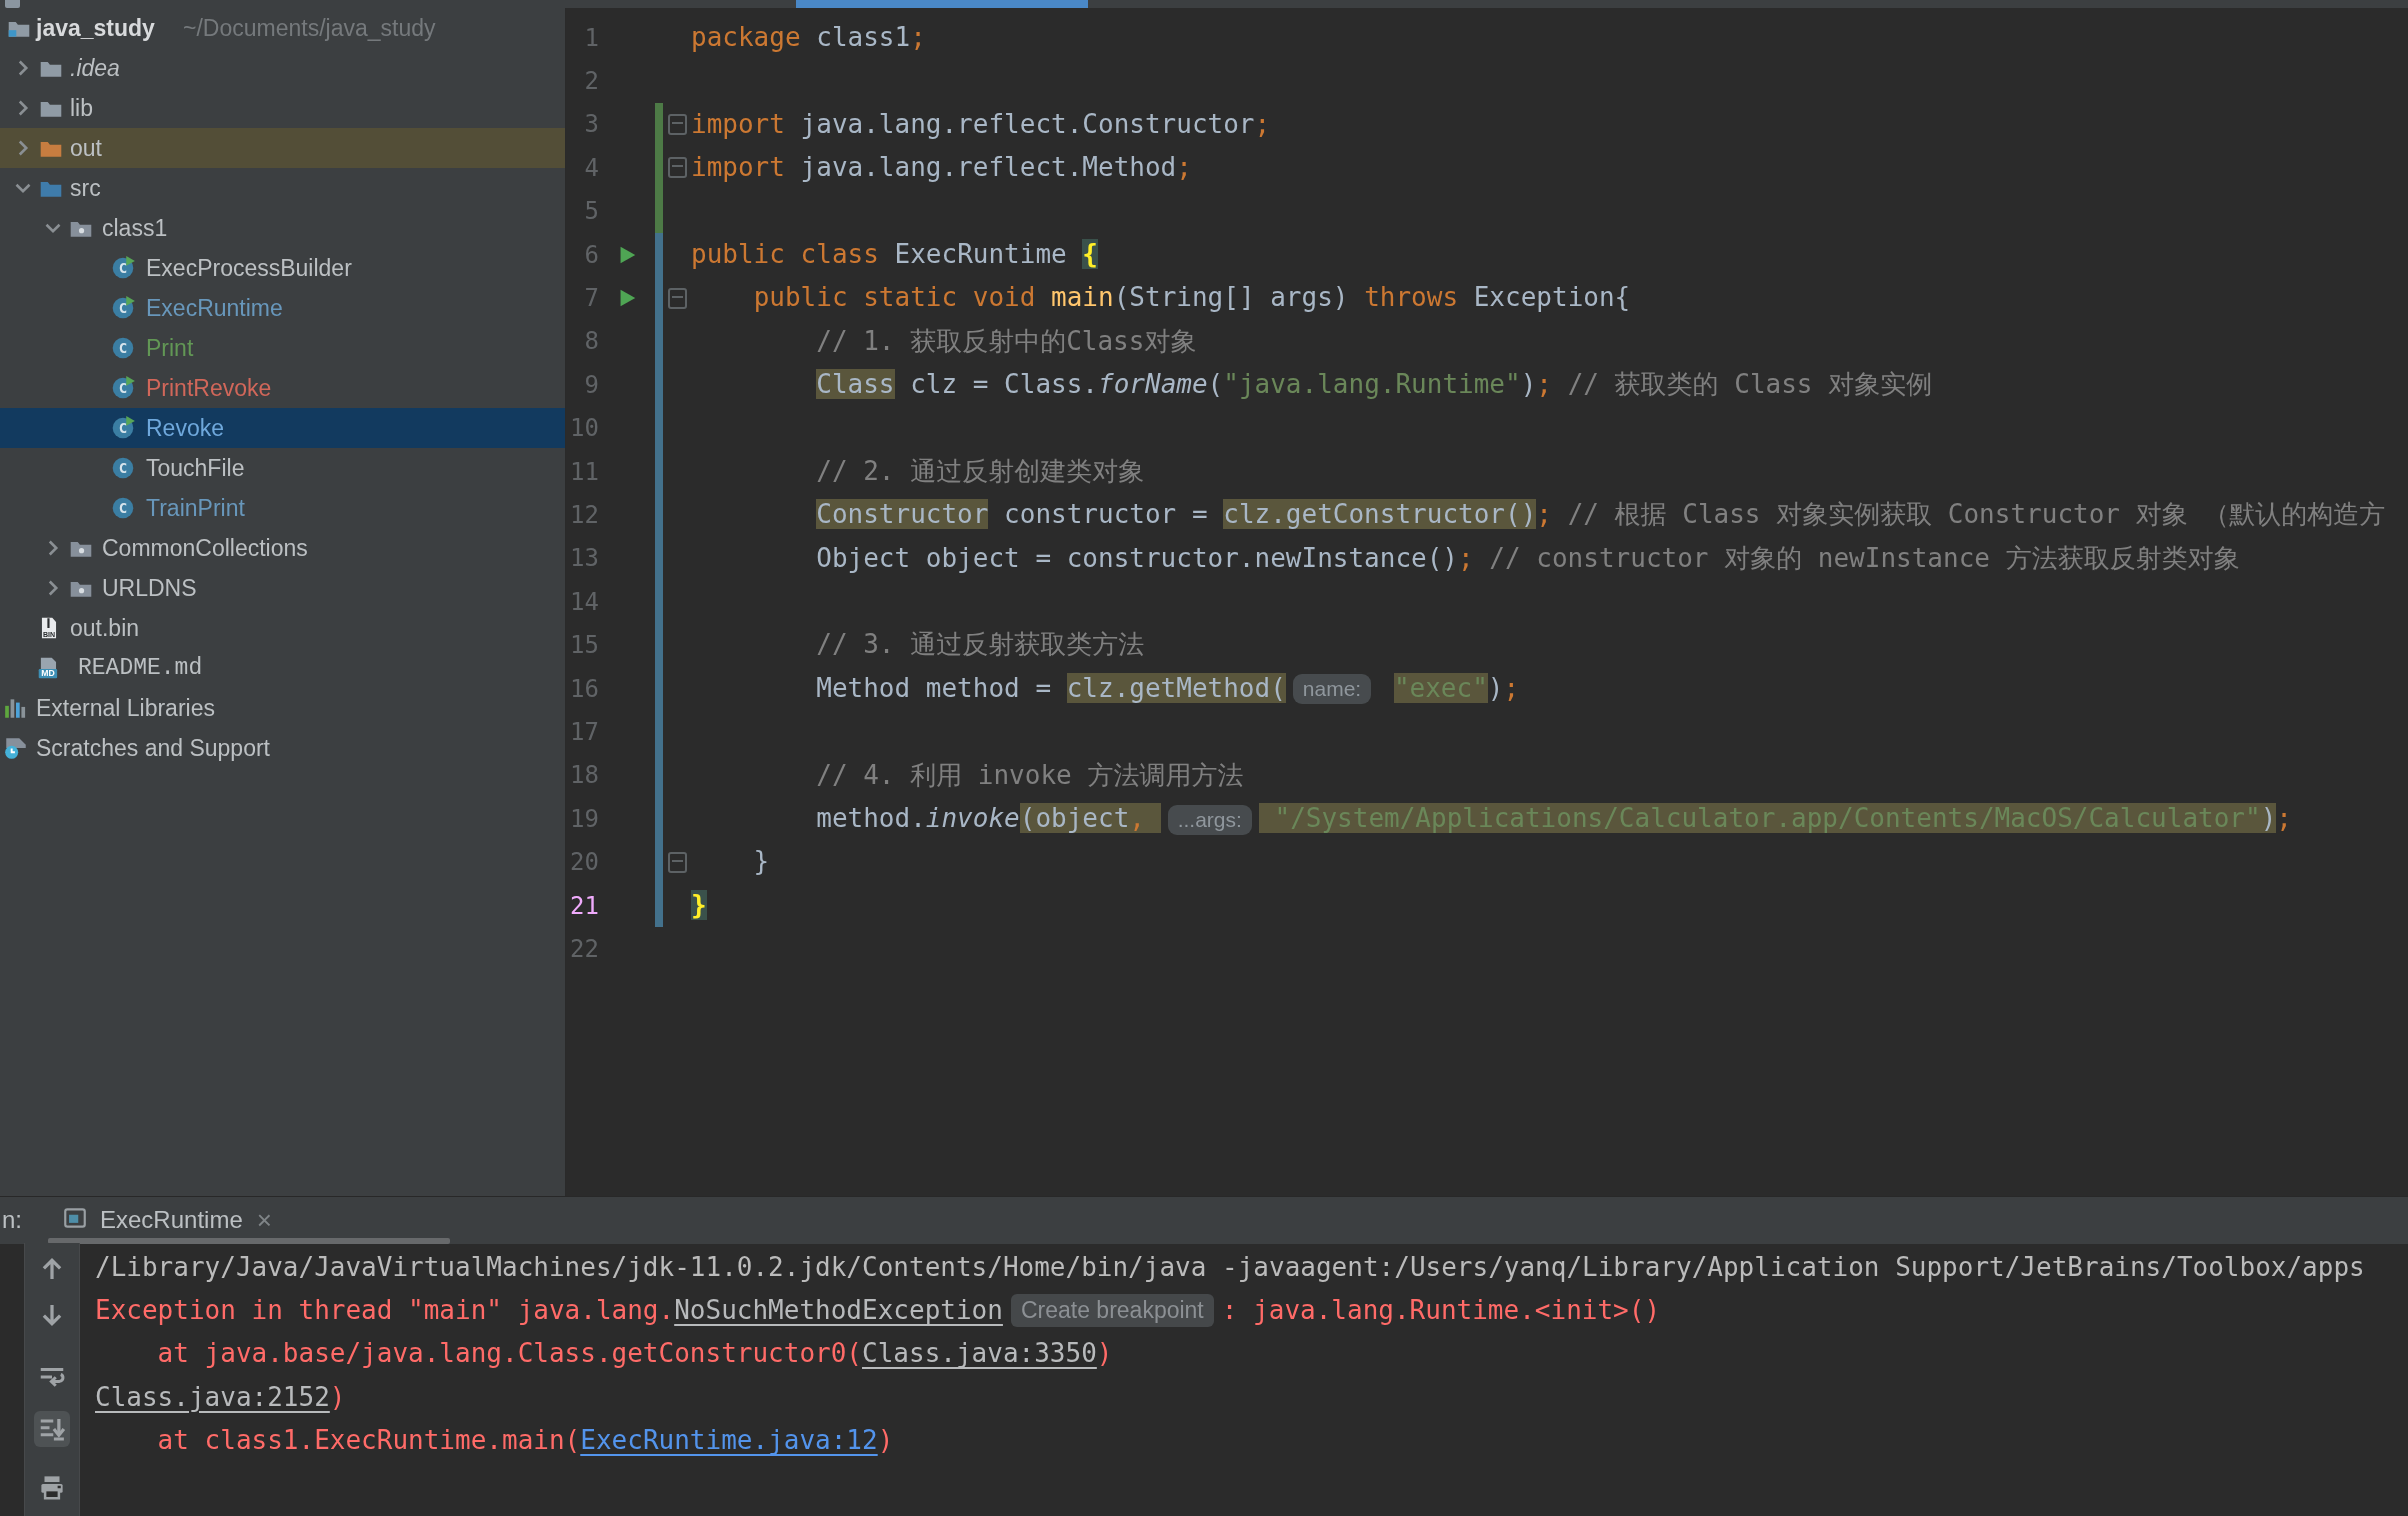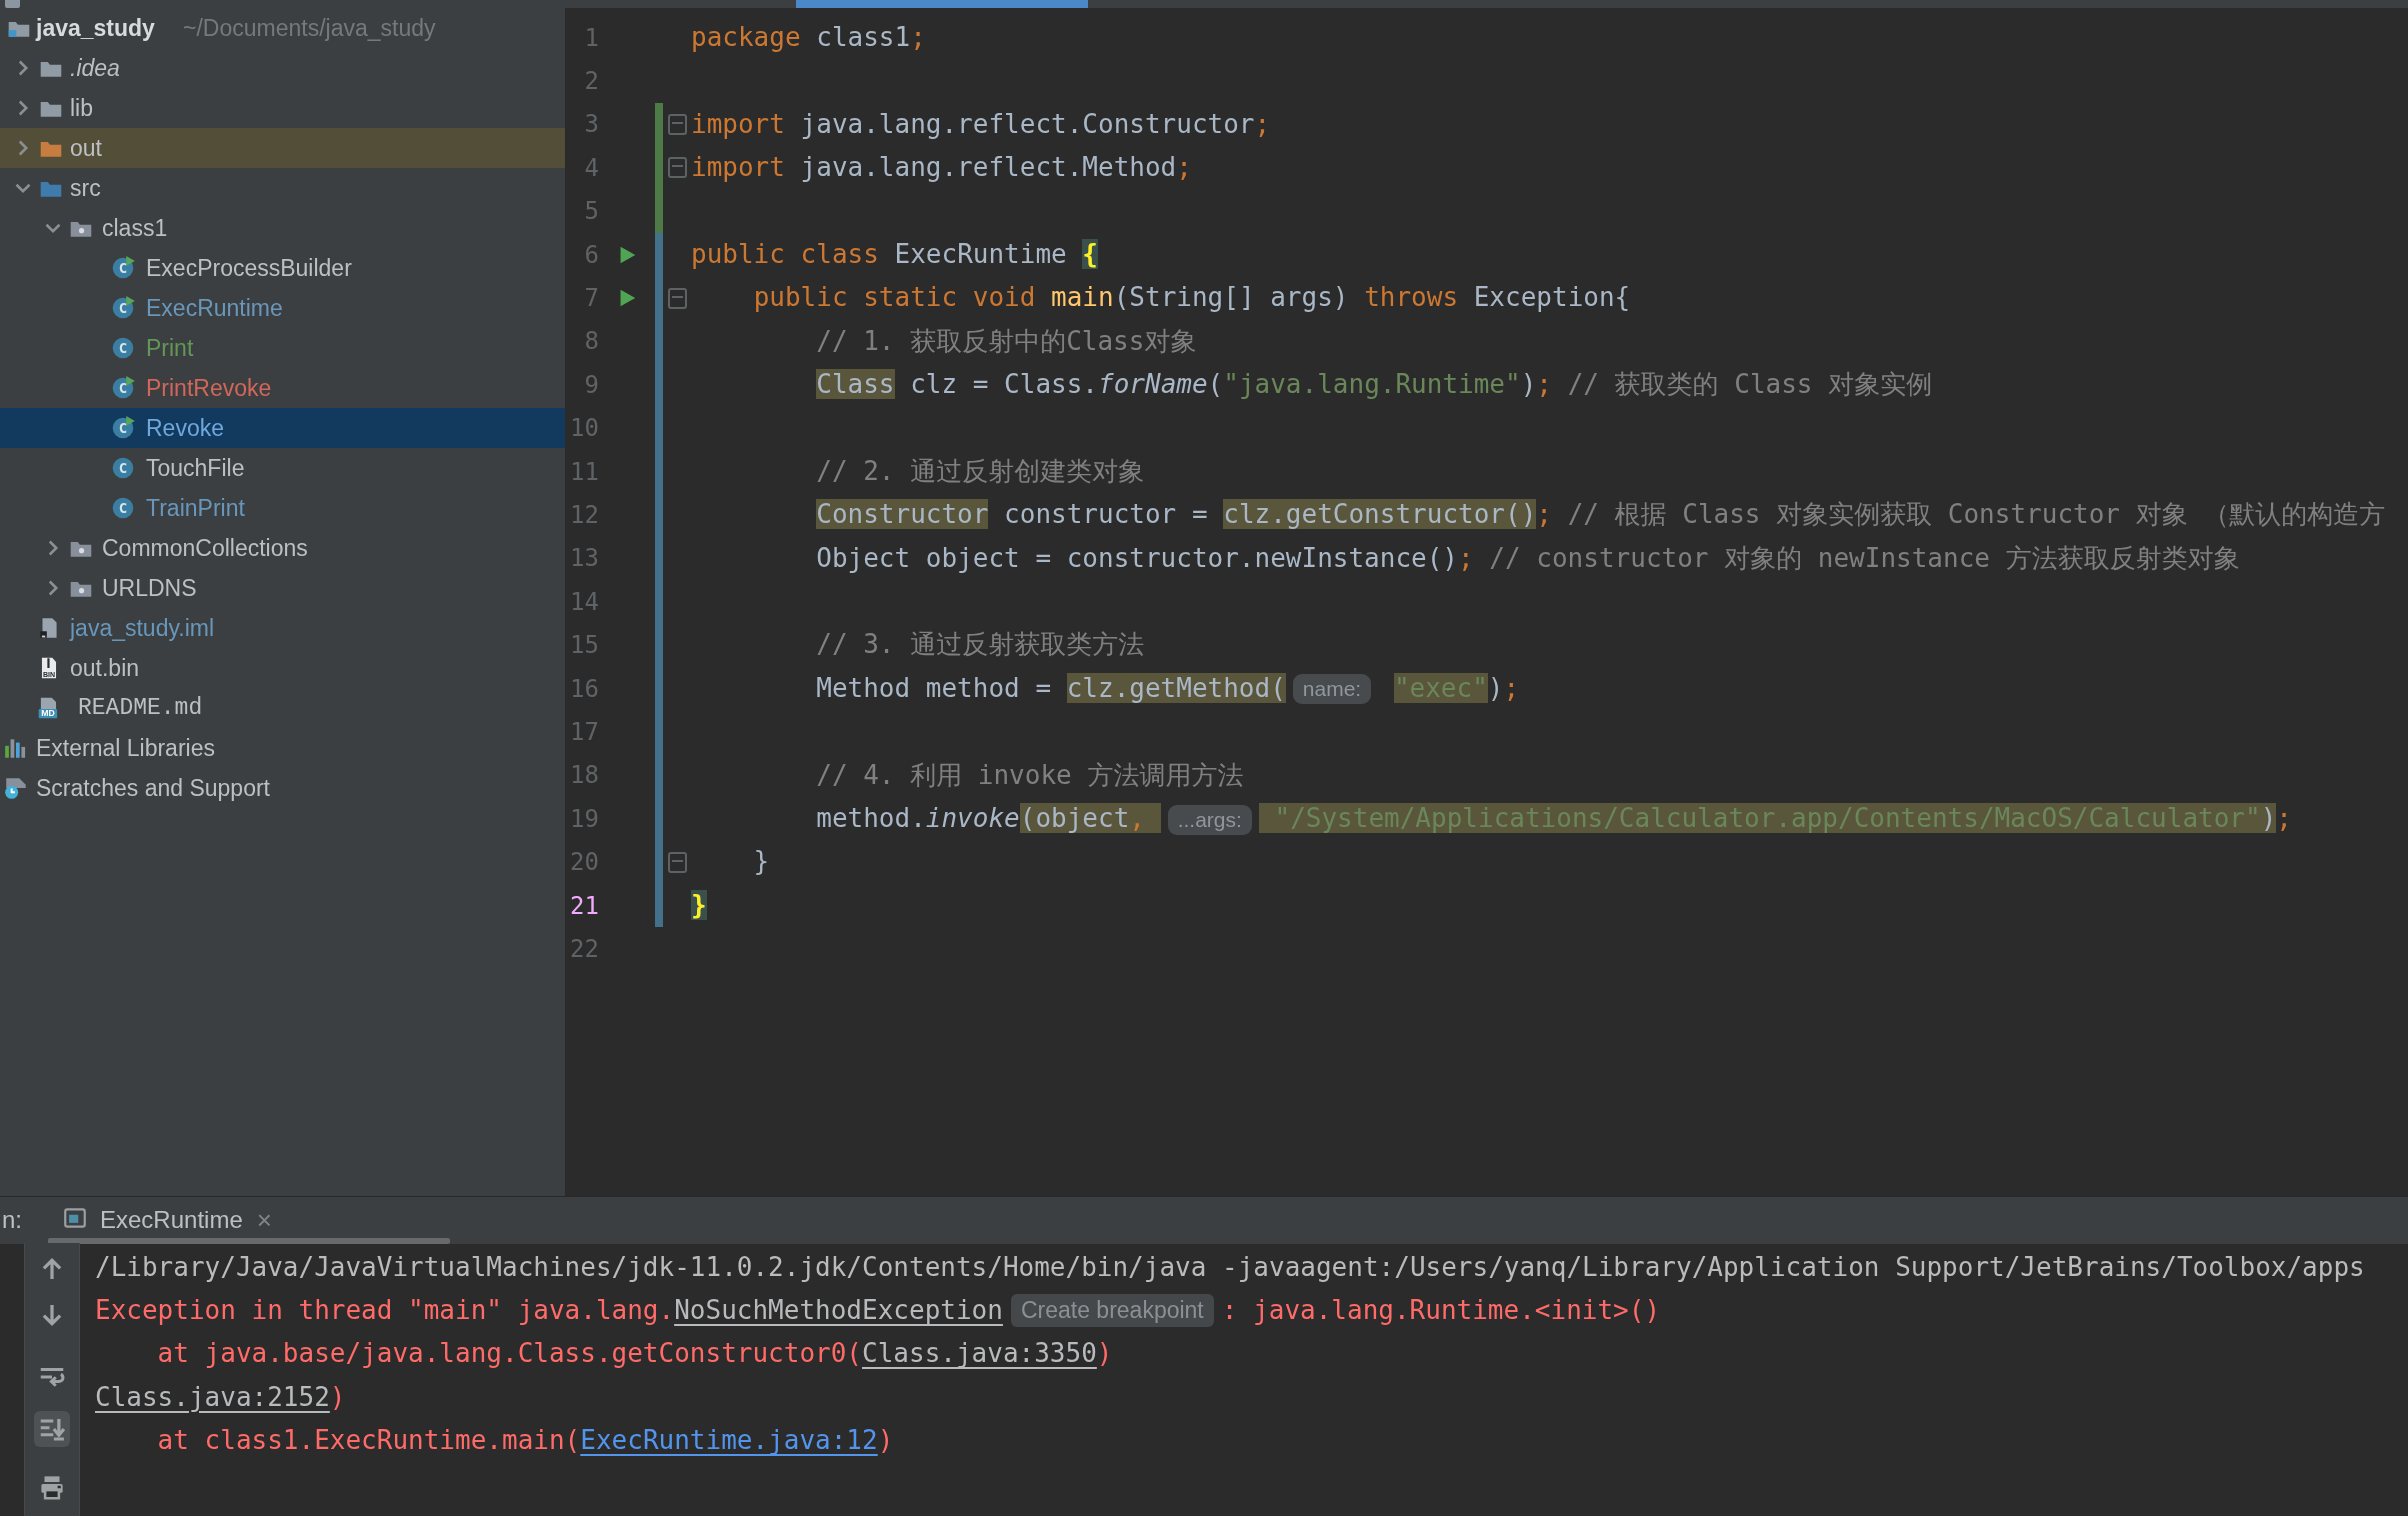--- a/index.html
+++ b/index.html
@@ -236,30 +236,20 @@
               <polyline points="9,6 15,12 9,18" fill="none" stroke="#8a8f93" stroke-width="2.4"></polyline>
             </svg>
           </span>
           <span class="t-abs" style="left:68px">
             <svg width="26" height="26" viewBox="0 0 24 24" xmlns="http://www.w3.org/2000/svg">
               <path d="M2.5 6.5 h6.5 l2 2.5 h10.5 v11 h-19 z" fill="#87909b"></path>
               <circle cx="12.5" cy="14.5" r="2.4" fill="#d8dde1"></circle>
             </svg>
           </span>
           <span class="t-abs tlabel " style="left:102px;">URLDNS</span>
-        </div>
-        <div class="trow">
-          <span class="t-abs" style="left:36px">
-            <svg width="26" height="26" viewBox="0 0 24 24" xmlns="http://www.w3.org/2000/svg">
-              <path d="M6 3 h9 l4 4 v14 h-13 z" fill="#9aa5af"></path>
-              <rect x="4" y="15" width="6" height="6" fill="#1f2224"></rect>
-              <rect x="5.5" y="19" width="3" height="1.6" fill="#cfd4d8"></rect>
-            </svg>
-          </span>
-          <span class="t-abs tlabel " style="left:70px;color:#6897bb;">java_study.iml</span>
         </div>
         <div class="trow">
           <span class="t-abs" style="left:36px">
             <svg width="26" height="26" viewBox="0 0 24 24" xmlns="http://www.w3.org/2000/svg">
               <path d="M5.5 2.5 h9.5 l3.5 4 v15 h-13 z" fill="#e9ebed"></path>
               <rect x="10.5" y="3" width="2" height="9" fill="#2a2d2f"></rect>
               <text x="12" y="20" text-anchor="middle" font-family="Liberation Sans,sans-serif" font-size="6.5" font-weight="bold" fill="#2a2d2f">BIN</text>
             </svg>
           </span>
           <span class="t-abs tlabel " style="left:70px;">out.bin</span>

